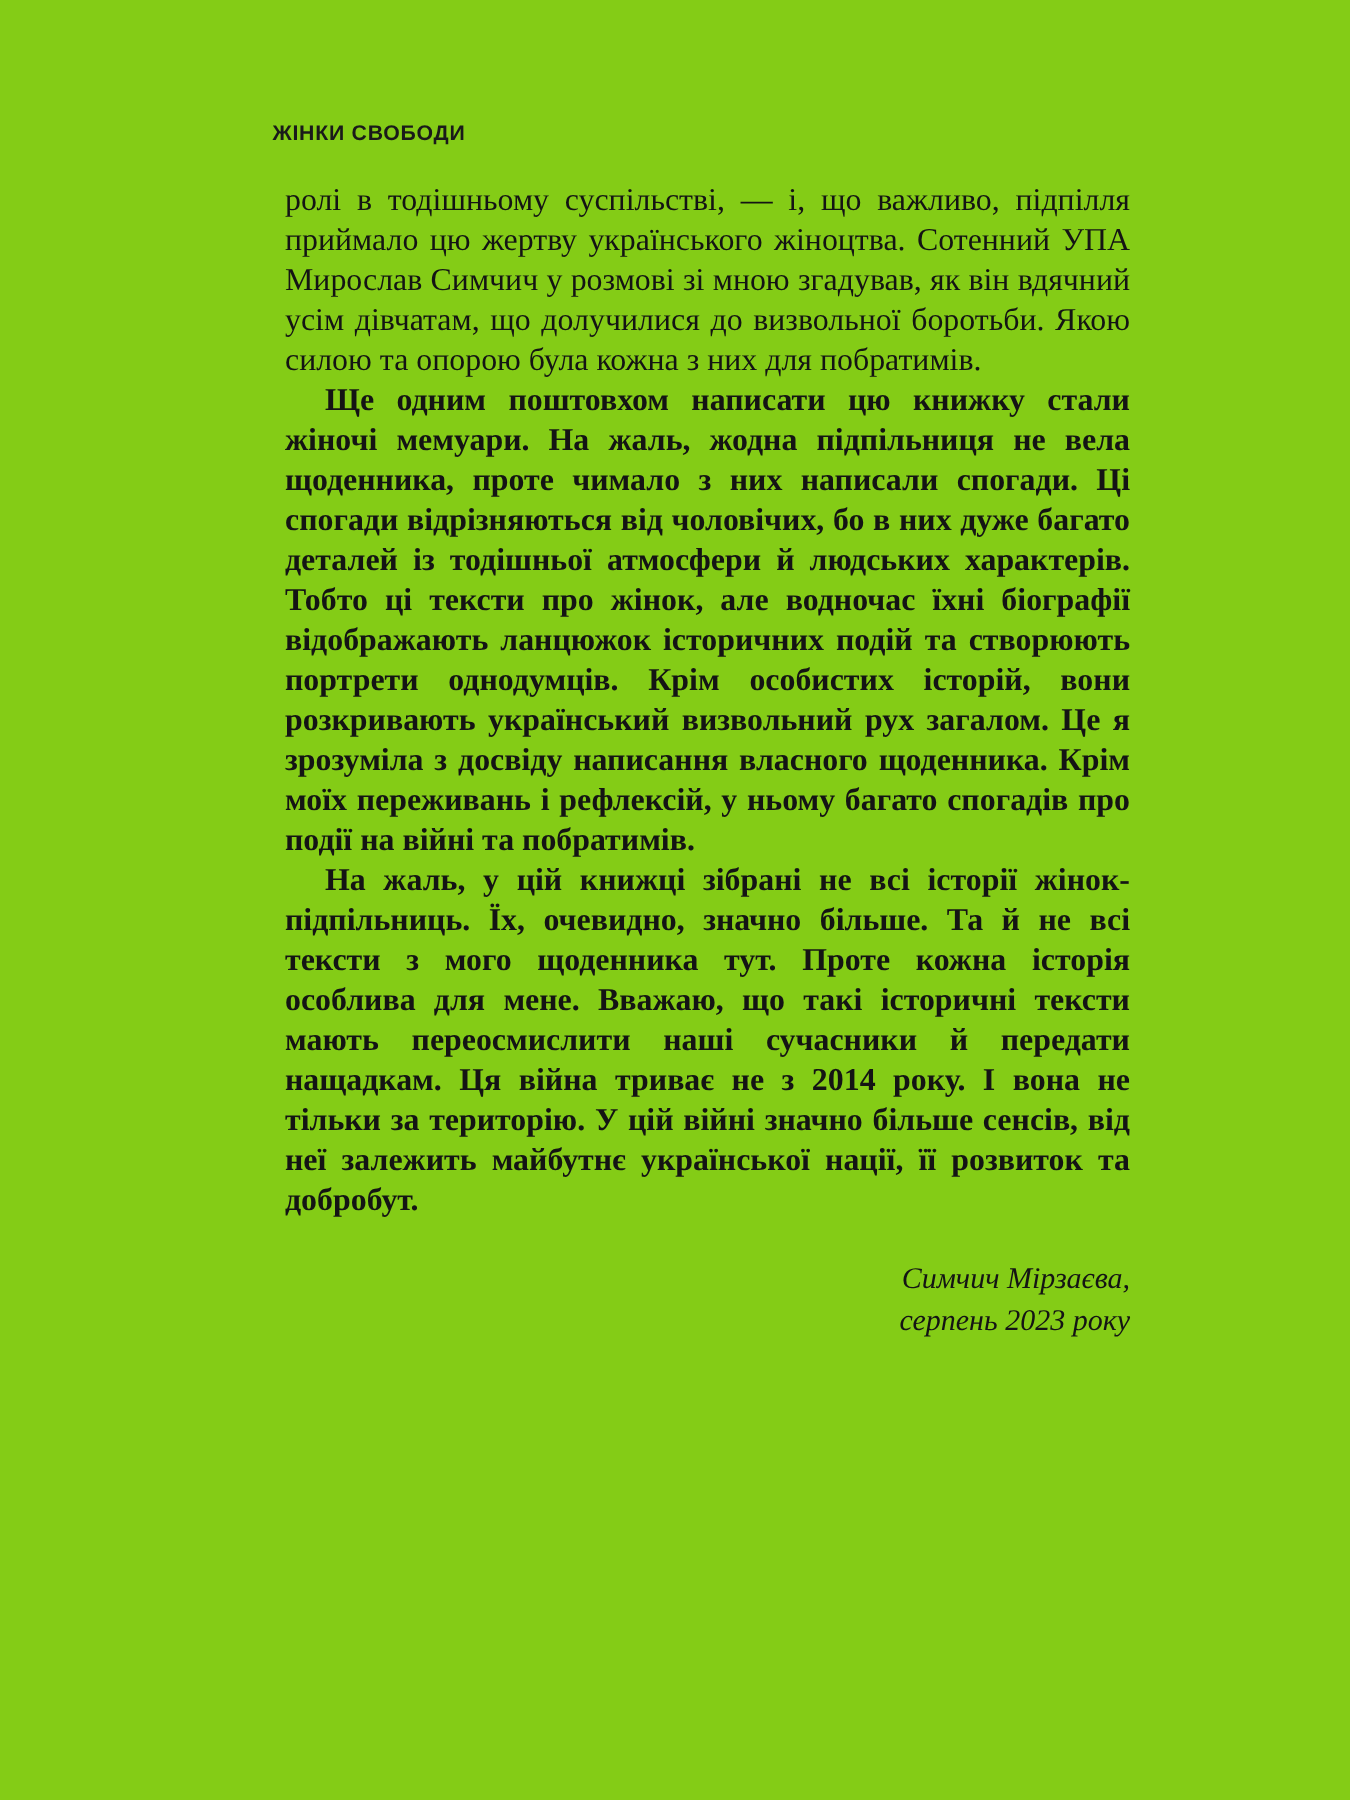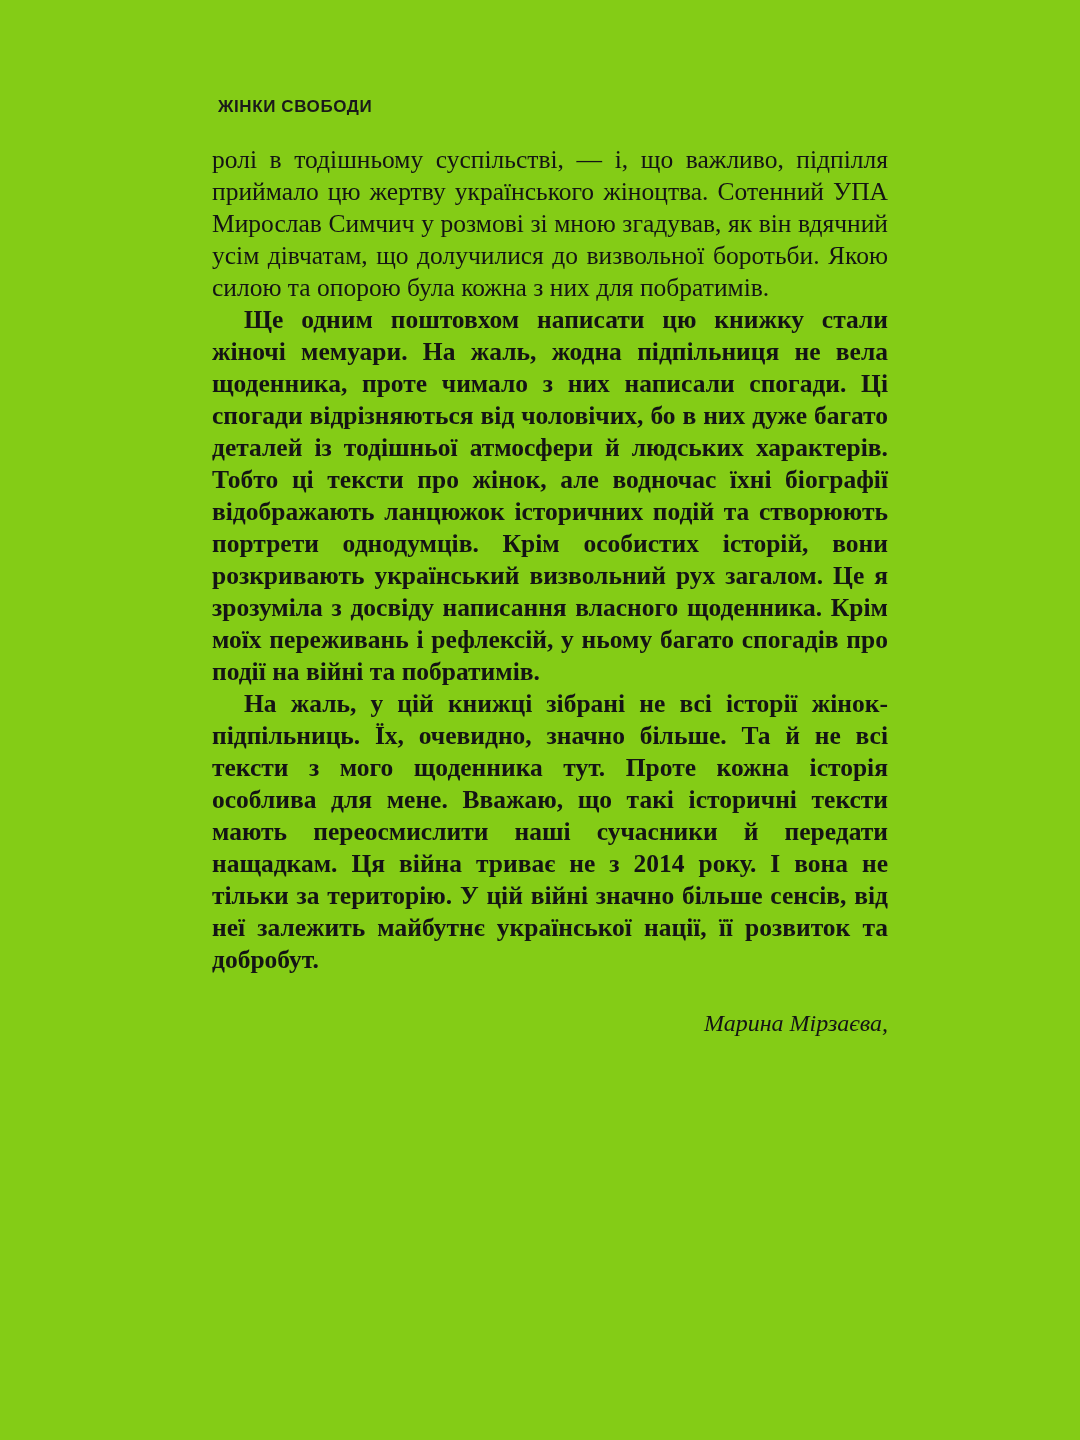--- a/index.html
+++ b/index.html
@@ -22,21 +22,21 @@
     top: 97px;
     font-family: "Liberation Sans", sans-serif;
     font-weight: bold;
     font-size: 17px;
     letter-spacing: 0.6px;
     color: #1a1a1a;
     white-space: nowrap;
   }
   .text-block {
     position: absolute;
-    left: 212px;
+    left: 228px;
     top: 144px;
     width: 676px;
   }
   .body-text {
     font-family: "Liberation Serif", "DejaVu Serif", serif;
     font-size: 25.5px;
     line-height: 32px;
     color: #141414;
     text-align: justify;
     text-justify: inter-word;
@@ -72,18 +72,19 @@
 
   <div class="text-block">
 
     <p class="body-text">ролі в тодішньому суспільстві, — і, що важливо, підпілля приймало цю жертву українського жіноцтва. Сотенний УПА Мирослав Симчич у розмові зі мною згадував, як він вдячний усім дівчатам, що долучилися до визвольної боротьби. Якою силою та опорою була кожна з них для побратимів.</p>
 
     <p class="body-text indent">Ще одним поштовхом написати цю книжку стали жіночі мемуари. На жаль, жодна підпільниця не вела щоденника, проте чимало з них написали спогади. Ці спогади відрізняються від чоловічих, бо в них дуже багато деталей із тодішньої атмосфери й людських характерів. Тобто ці тексти про жінок, але водночас їхні біографії відображають ланцюжок історичних подій та створюють портрети однодумців. Крім особистих історій, вони розкривають український визвольний рух загалом. Це я зрозуміла з досвіду написання власного щоденника. Крім моїх переживань і рефлексій, у ньому багато спогадів про події на війні та побратимів.</p>
 
     <p class="body-text indent">На жаль, у цій книжці зібрані не всі історії жінок-підпільниць. Їх, очевидно, значно більше. Та й не всі тексти з мого щоденника тут. Проте кожна історія особлива для мене. Вважаю, що такі історичні тексти мають переосмислити наші сучасники й передати нащадкам. Ця війна триває не з 2014 року. І вона не тільки за територію. У цій війні значно більше сенсів, від неї залежить майбутнє української нації, її розвиток та добробут.</p>
 
     <div class="signature">
-      <div>Марина Мірзаєва,</div>
+      <div>Симчич Мірзаєва,</div>
+      <div>серпень 2023 року</div>
     </div>
 
   </div>
 
 </div>
 
 </body></html>

